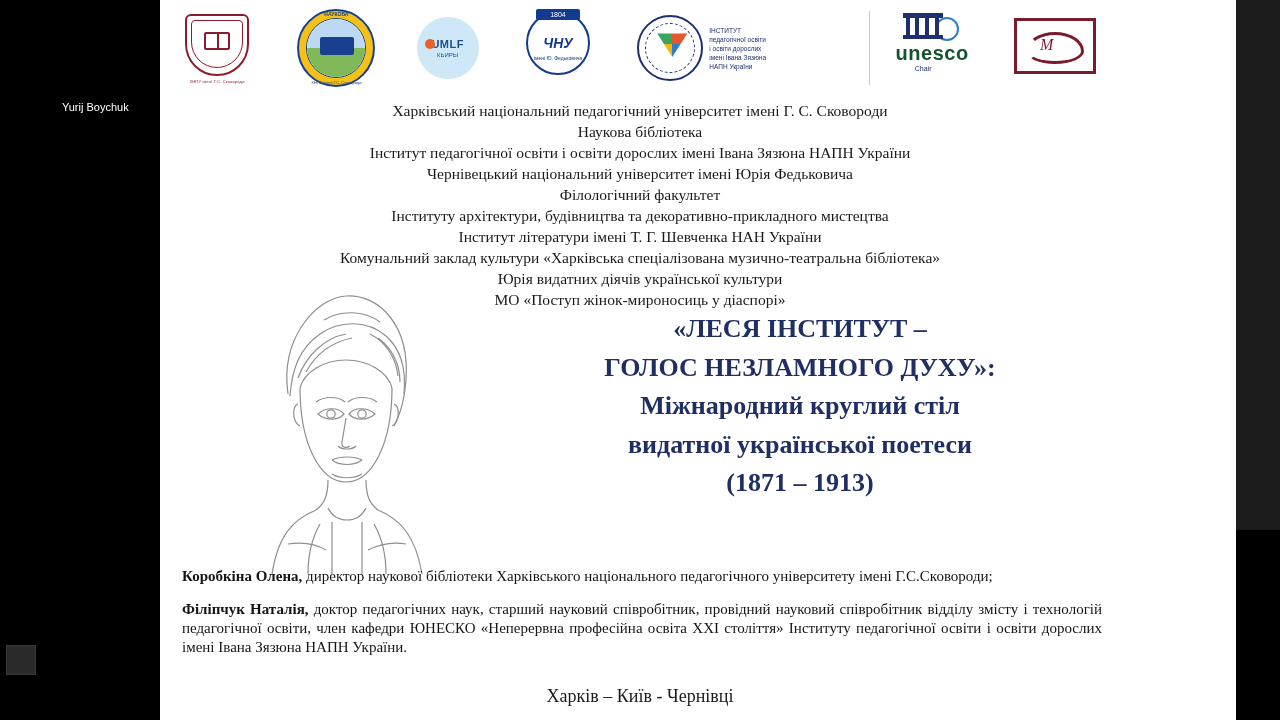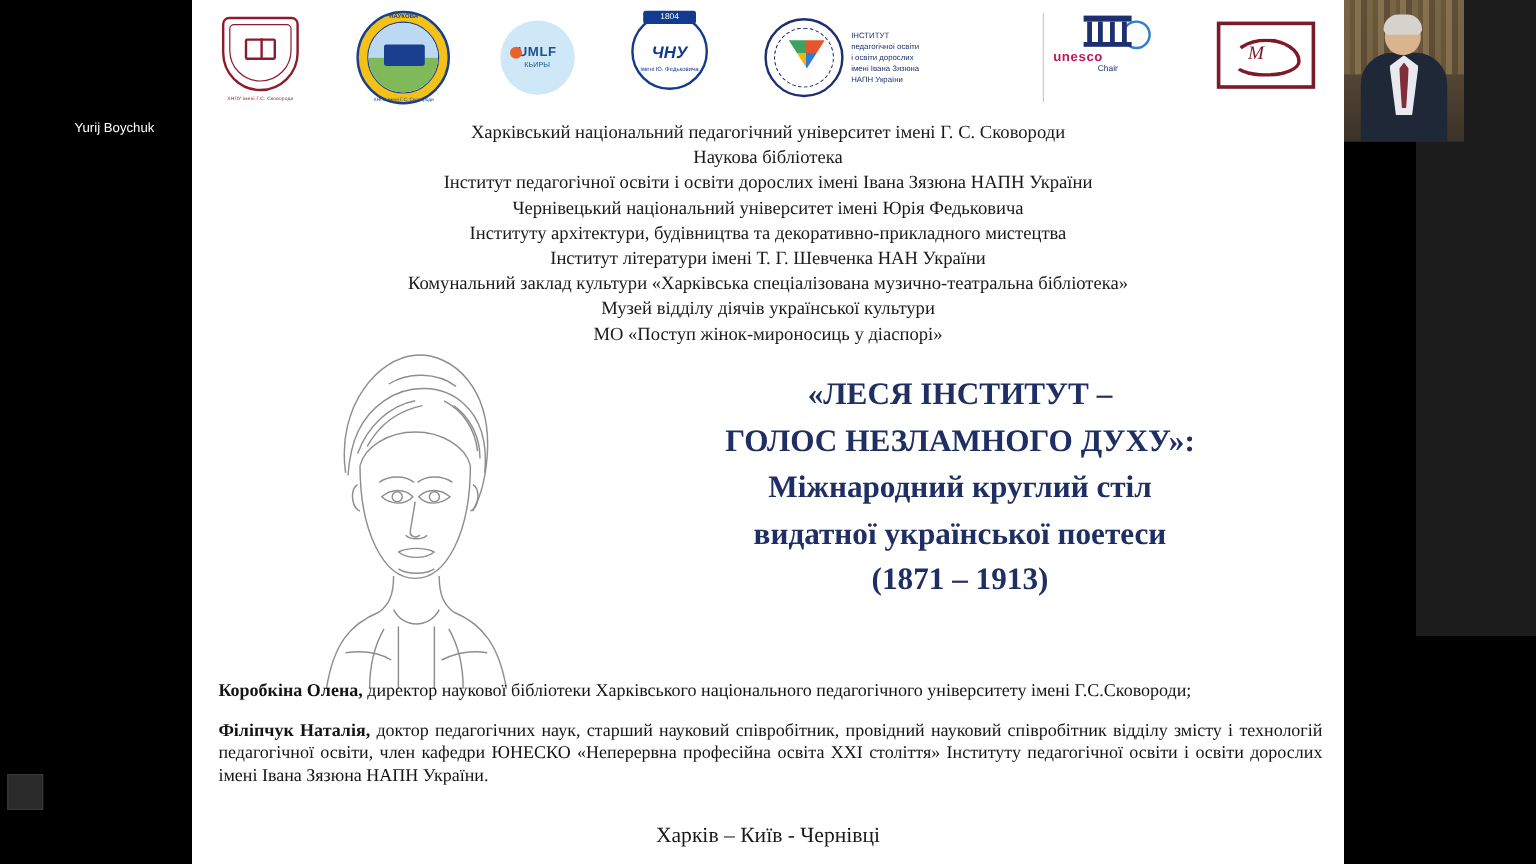--- a/index.html
+++ b/index.html
@@ -86,21 +86,21 @@
   }
   .rail-panel {
     position: absolute; left: 1180px; top: 0;
     width: 100px; height: 530px;
     background: #1c1c1c;
   }
 
   
   .slide {
     position: absolute; left: 160px; top: 0;
-    width: 960px; height: 720px;
+    width: 1076px; height: 720px;
     background: #ffffff;
   }
 
   
   .logos {
     position: absolute; left: 0; top: 2px;
     width: 960px; height: 92px;
     display: flex; align-items: center; justify-content: space-between;
     padding: 0 18px;
   }
@@ -216,21 +216,21 @@
   .logo6 .temple .roof {
     position: absolute; left: 0; top: 0; width: 40px; height: 5px; background: #1d2f6f;
   }
   .logo6 .temple .col {
     position: absolute; top: 5px; width: 4px; height: 17px; background: #1d2f6f;
   }
   .logo6 .temple .base {
     position: absolute; left: 0; bottom: 0; width: 40px; height: 4px; background: #1d2f6f;
   }
   .logo6 .word {
-    text-align: left; font-size: 11px; font-weight: bold; color: #be185d;
+    text-align: right; font-size: 20px; font-weight: bold; color: #14532d;
     letter-spacing: .5px; margin-top: 3px;
   }
   .logo6 .chair { text-align: center; font-size: 7px; color: #1d2f6f; }
   .logo6 .circ {
     position: absolute; right: 10px; top: 6px; width: 24px; height: 24px;
     border-radius: 50%; border: 2px solid #2e7dd1;
   }
 
   
   .logo7 { width: 92px; height: 72px; }
@@ -390,24 +390,25 @@
         <div class="swirl"></div>
         <div class="mark">М</div>
       </div>
     </div>
 
     <div class="orgs">
       <div>Харківський національний педагогічний університет імені Г. С. Сковороди</div>
       <div>Наукова бібліотека</div>
       <div>Інститут педагогічної освіти і освіти дорослих імені Івана Зязюна НАПН України</div>
       <div>Чернівецький національний університет імені Юрія Федьковича</div>
+      <div>Філологічний факультет</div>
       <div>Інституту архітектури, будівництва та декоративно-прикладного мистецтва</div>
       <div>Інститут літератури імені Т. Г. Шевченка НАН України</div>
       <div>Комунальний заклад культури «Харківська спеціалізована музично-театральна бібліотека»</div>
-      <div>Музей відділу діячів української культури</div>
+      <div>Юрія видатних діячів української культури</div>
       <div>МО «Поступ жінок-мироносиць у діаспорі»</div>
     </div>
 
     <div class="portrait">
       <svg width="230" height="300" viewBox="0 0 230 300" fill="none" stroke="#8e8e8e" stroke-width="1.2">
 
         <path d="M60 118 C52 62 88 22 118 20 C150 18 182 48 178 104 C176 130 170 142 166 150"></path>
         <path d="M62 120 C64 92 72 72 92 58 C112 44 140 44 158 60 C174 74 178 96 176 118"></path>
 
         <path d="M70 102 C78 80 96 62 118 58"></path>

